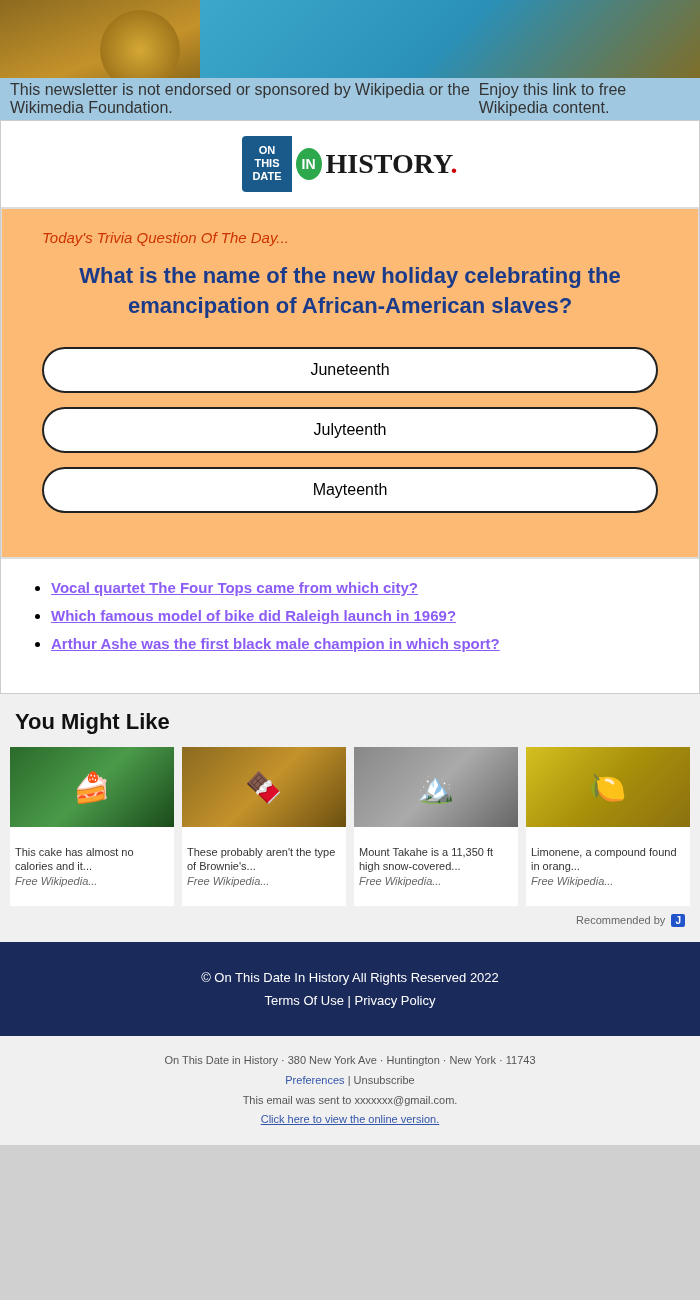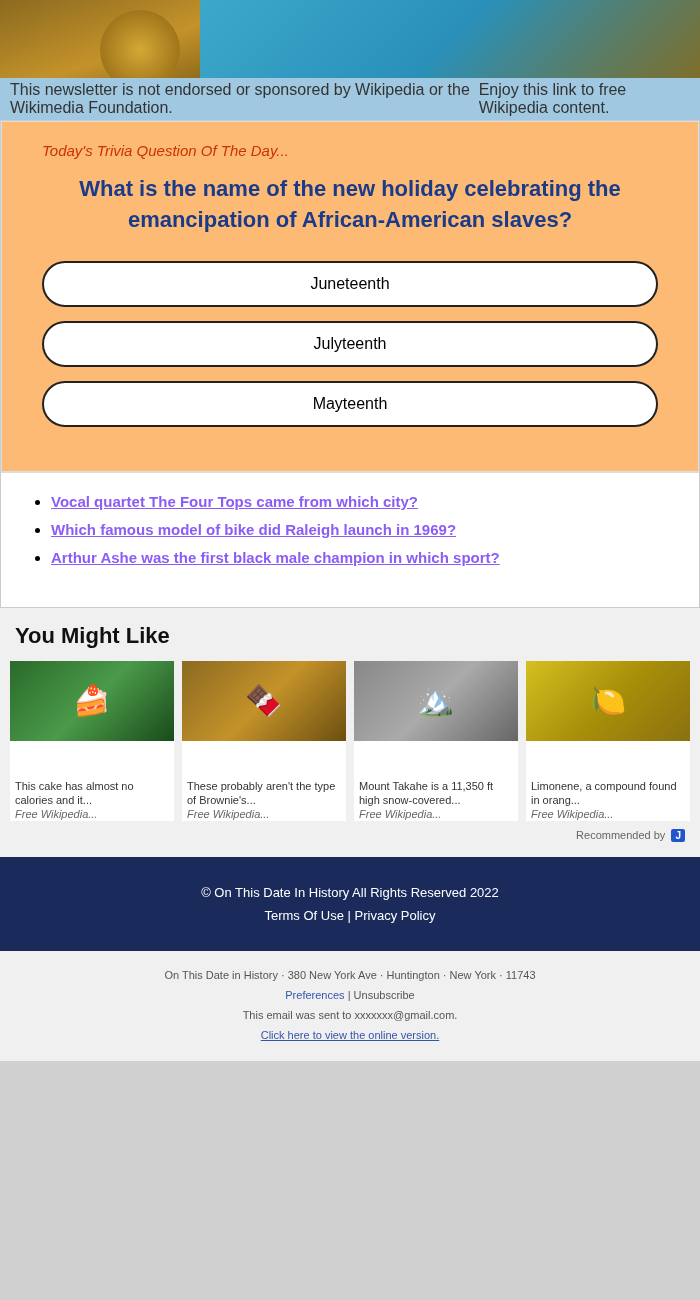--- a/index.html
+++ b/index.html
@@ -214,25 +214,24 @@
     .thumb-4 {
       background: linear-gradient(135deg, #d4c020, #a8900a, #8b7010);
       height: 80px;
       display: flex;
       align-items: center;
       justify-content: center;
       color: white;
       font-size: 30px;
     }
     .might-like-caption {
-      padding: 0 5px;
+      padding: 18px 5px;
       font-size: 11px;
       color: #333;
       line-height: 1.3;
-      margin-top: 38px;
     }
     .might-like-caption em {
       color: #666;
       display: block;
     }
     #recommended-by {
       text-align: right;
       font-size: 11px;
       color: #666;
       padding-right: 5px;
@@ -290,20 +289,29 @@
 <div id="banner">
   <div id="banner-image"></div>
   <div id="banner-footer">
     <span>This newsletter is not endorsed or sponsored by Wikipedia or the Wikimedia Foundation.</span>
     <span>Enjoy this link to free Wikipedia content.</span>
   </div>
 </div>
 
 <div id="main-container">
 
+  <div id="header">
+    <div id="logo-box">
+      <div id="logo-calendar" style="white-space:pre">ON
+THIS
+DATE</div>
+      <div id="logo-in">IN</div>
+      <div id="logo-history">HISTORY<span>.</span></div>
+    </div>
+  </div>
 
   <div id="trivia-section">
     <div id="trivia-label">Today's Trivia Question Of The Day...</div>
     <div id="trivia-question">What is the name of the new holiday celebrating the emancipation of African-American slaves?</div>
 
     <button class="answer-btn">Juneteenth</button>
     <button class="answer-btn">Julyteenth</button>
     <button class="answer-btn">Mayteenth</button>
   </div>
 

